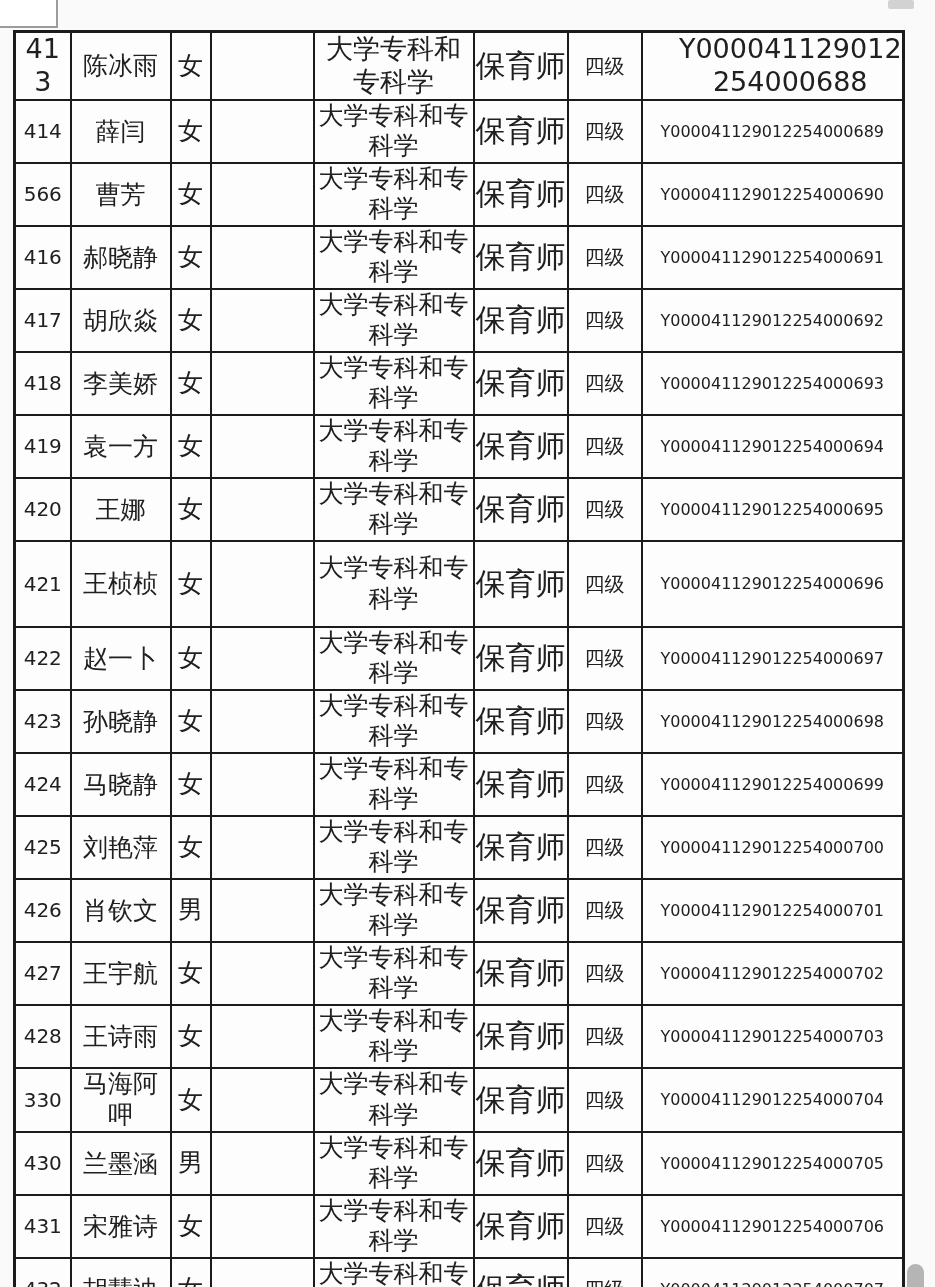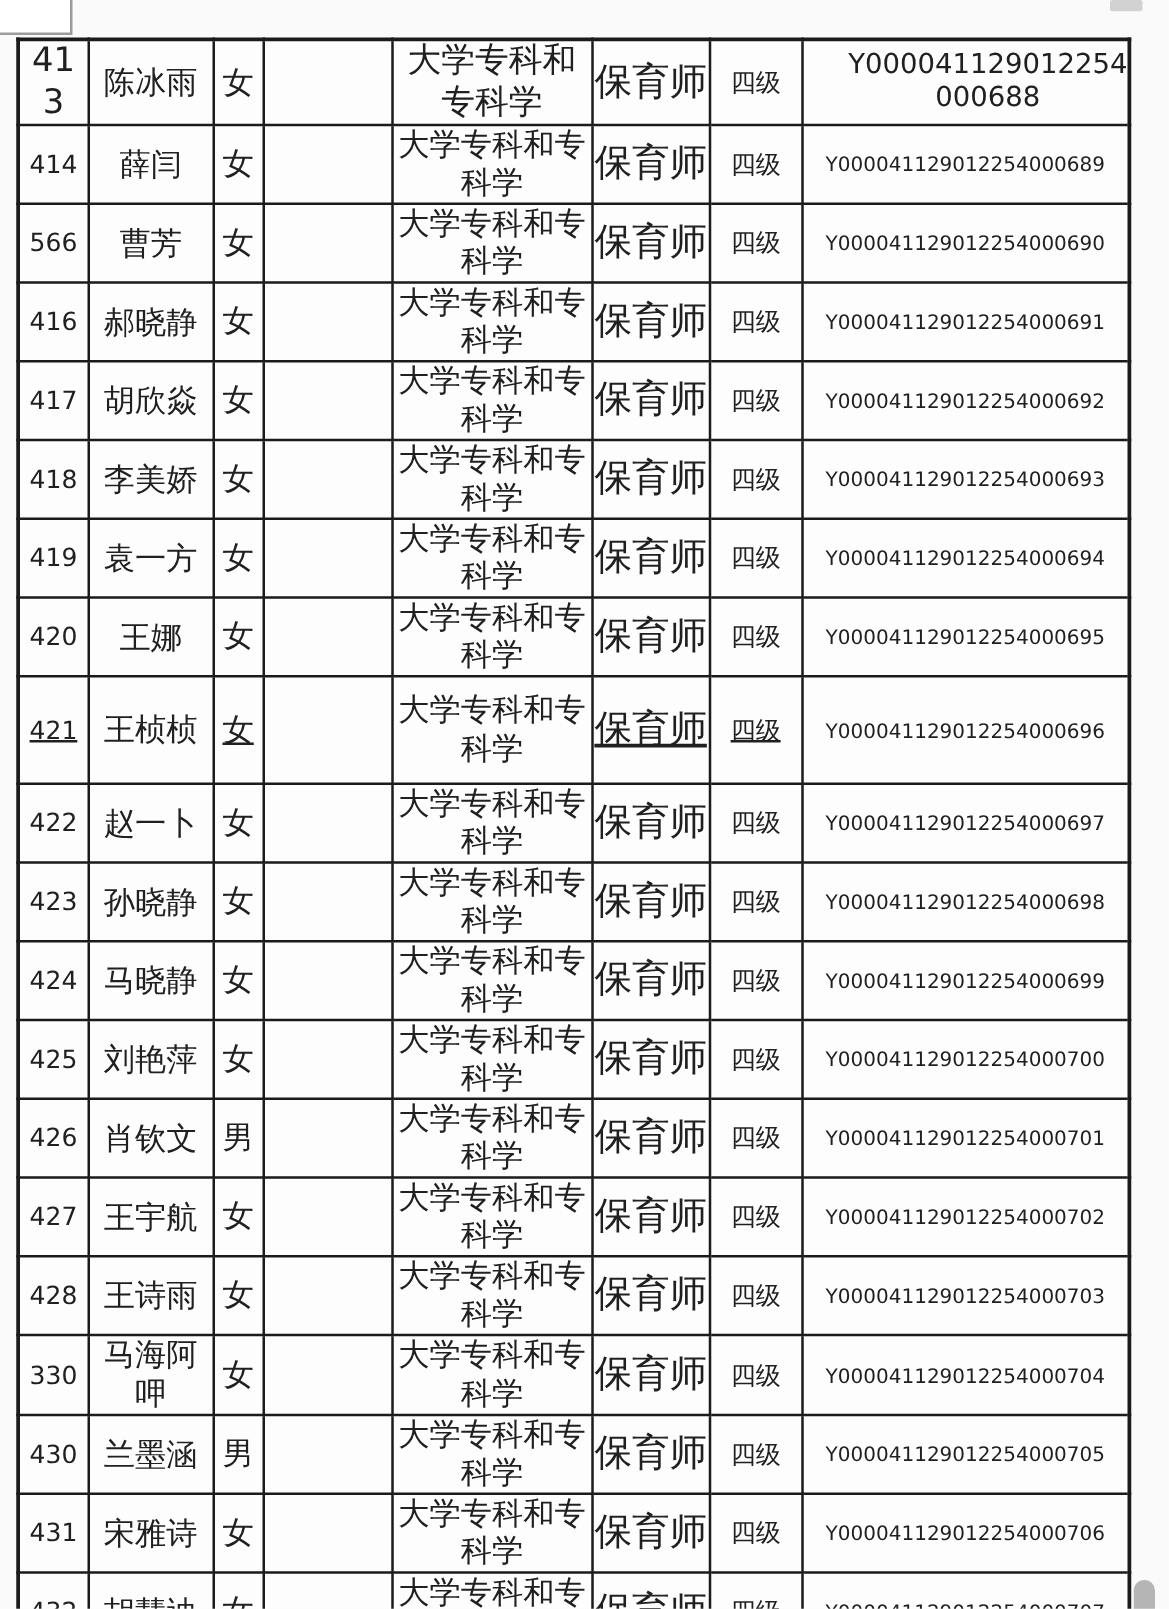--- a/index.html
+++ b/index.html
@@ -62,21 +62,21 @@
   table.cert-table td {
     border: 2px solid #1b1b1b;
     text-align: center;
     vertical-align: middle;
     padding: 0;
     line-height: 1.22;
     overflow: hidden;
   }
   table.cert-table tr { height: 57px; }
   table.cert-table tr:first-child { height: 60px; }
-  table.cert-table tr:nth-child(9) { height: 86px; text-decoration: underline; }
+  table.cert-table tr:nth-child(9) { height: 86px; }
   table.cert-table tr:nth-child(17) { height: 64px; }
 
   .c-seq   { font-size: 20px; }
   .c-name  { font-size: 25px; }
   .c-gender{ font-size: 25px; }
   .c-edu   { font-size: 25px; }
   .c-occ   { font-size: 30px; }
   .c-level { font-size: 20px; }
   .c-cert  { font-size: 16px; }
 
@@ -86,21 +86,21 @@
     vertical-align: middle;
   }
   .name-box { max-width: 3.5em; }
   .edu-box  { max-width: 6.45em; }
 
   
   tr.first-row .c-seq  { font-size: 27px; }
   tr.first-row .seq-box{ max-width: 2.5ch; display: inline-block; word-break: break-all; }
   tr.first-row .c-edu  { font-size: 27px; }
   tr.first-row .edu-box{ max-width: 5.45em; }
-  tr.first-row .c-cert { font-size: 22px; padding-left: 36px; }
+  tr.first-row .c-cert { font-size: 27px; padding-left: 36px; }
   tr.first-row .cert-box{ max-width: 18.6ch; display: inline-block; word-break: break-all; }
 </style>
 </head>
 <body>
 
 <div class="corner-box"></div>
 <div class="top-right-marker"></div>
 
 <table class="cert-table">
   <colgroup>

